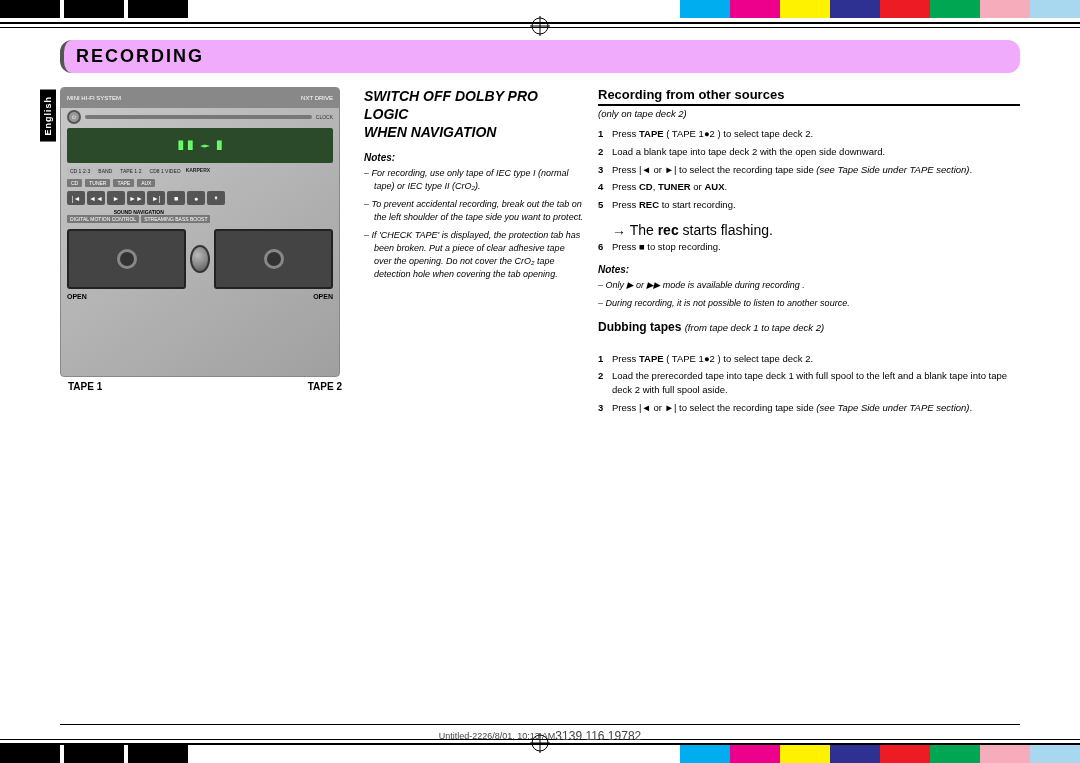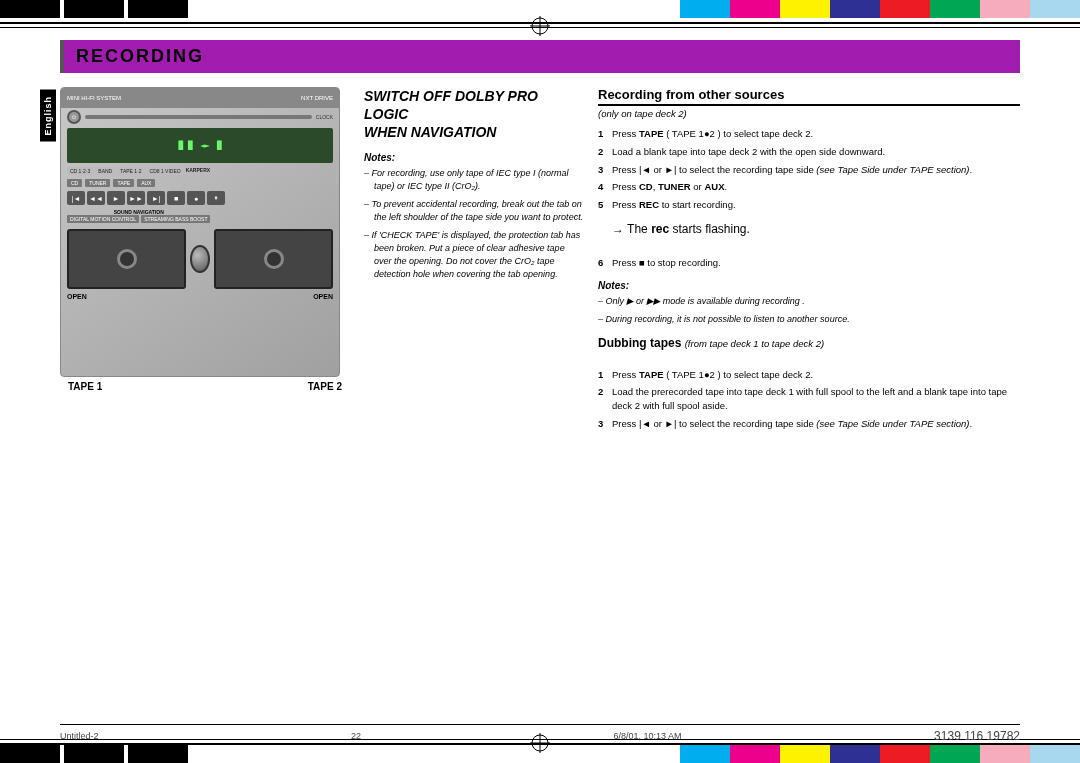--- a/index.html
+++ b/index.html
@@ -73,24 +73,25 @@
     .page {
       position: absolute;
       top: 40px;
       left: 60px;
       right: 60px;
       bottom: 40px;
     }
 
     
     .recording-header {
-      background: #a21caf;
+      background: #f0abfc;
       padding: 6px 12px;
       margin-bottom: 14px;
       border-left: 4px solid #555;
+      border-radius: 12px;
     }
     .recording-header-text {
       font-size: 18px;
       font-weight: 900;
       letter-spacing: 2px;
       color: #000;
     }
 
     
     .english-tab {
@@ -206,23 +207,23 @@
       padding-left: 14px;
       position: relative;
     }
     .numbered-list li .num {
       position: absolute;
       left: 0;
       font-weight: bold;
     }
 
     .arrow-note {
-      font-size: 12px;
+      font-size: 14px;
       padding-left: 14px;
-      margin-bottom: 20px;
+      margin-bottom: 2px;
     }
 
     .notes-right {
       margin-top: 6px;
       margin-bottom: 10px;
     }
     .notes-right .note-item {
       font-size: 9px;
     }
 
@@ -237,21 +238,21 @@
       font-size: 9.5px;
     }
 
     
     .bottom-bar {
       position: absolute;
       bottom: 20px;
       left: 60px;
       right: 60px;
       display: flex;
-      justify-content: space-between;
+      justify-content: center;
       align-items: center;
       border-top: 1px solid #000;
       padding-top: 4px;
     }
     .bottom-left { font-size: 9px; color: #444; }
     .bottom-center { font-size: 9px; color: #444; }
     .bottom-right { font-size: 12px; color: #444; }
 
     
     .bottom-reg {

